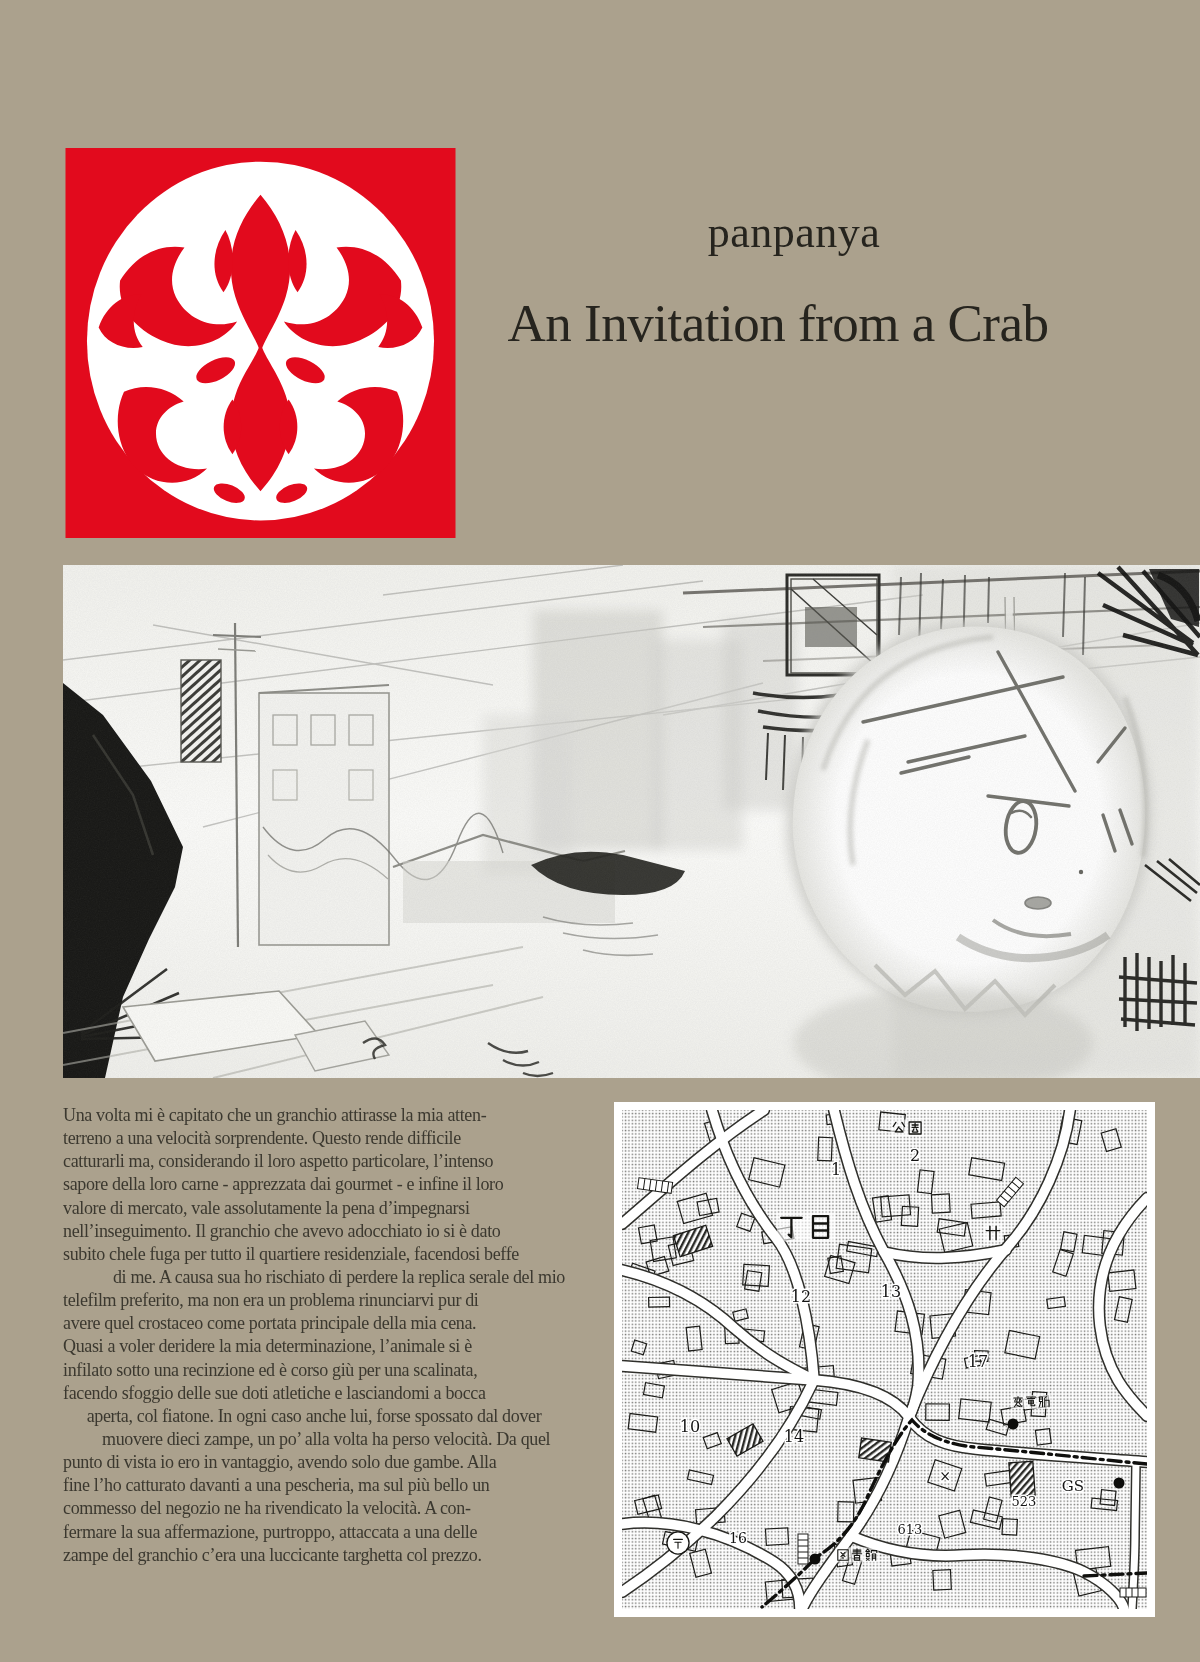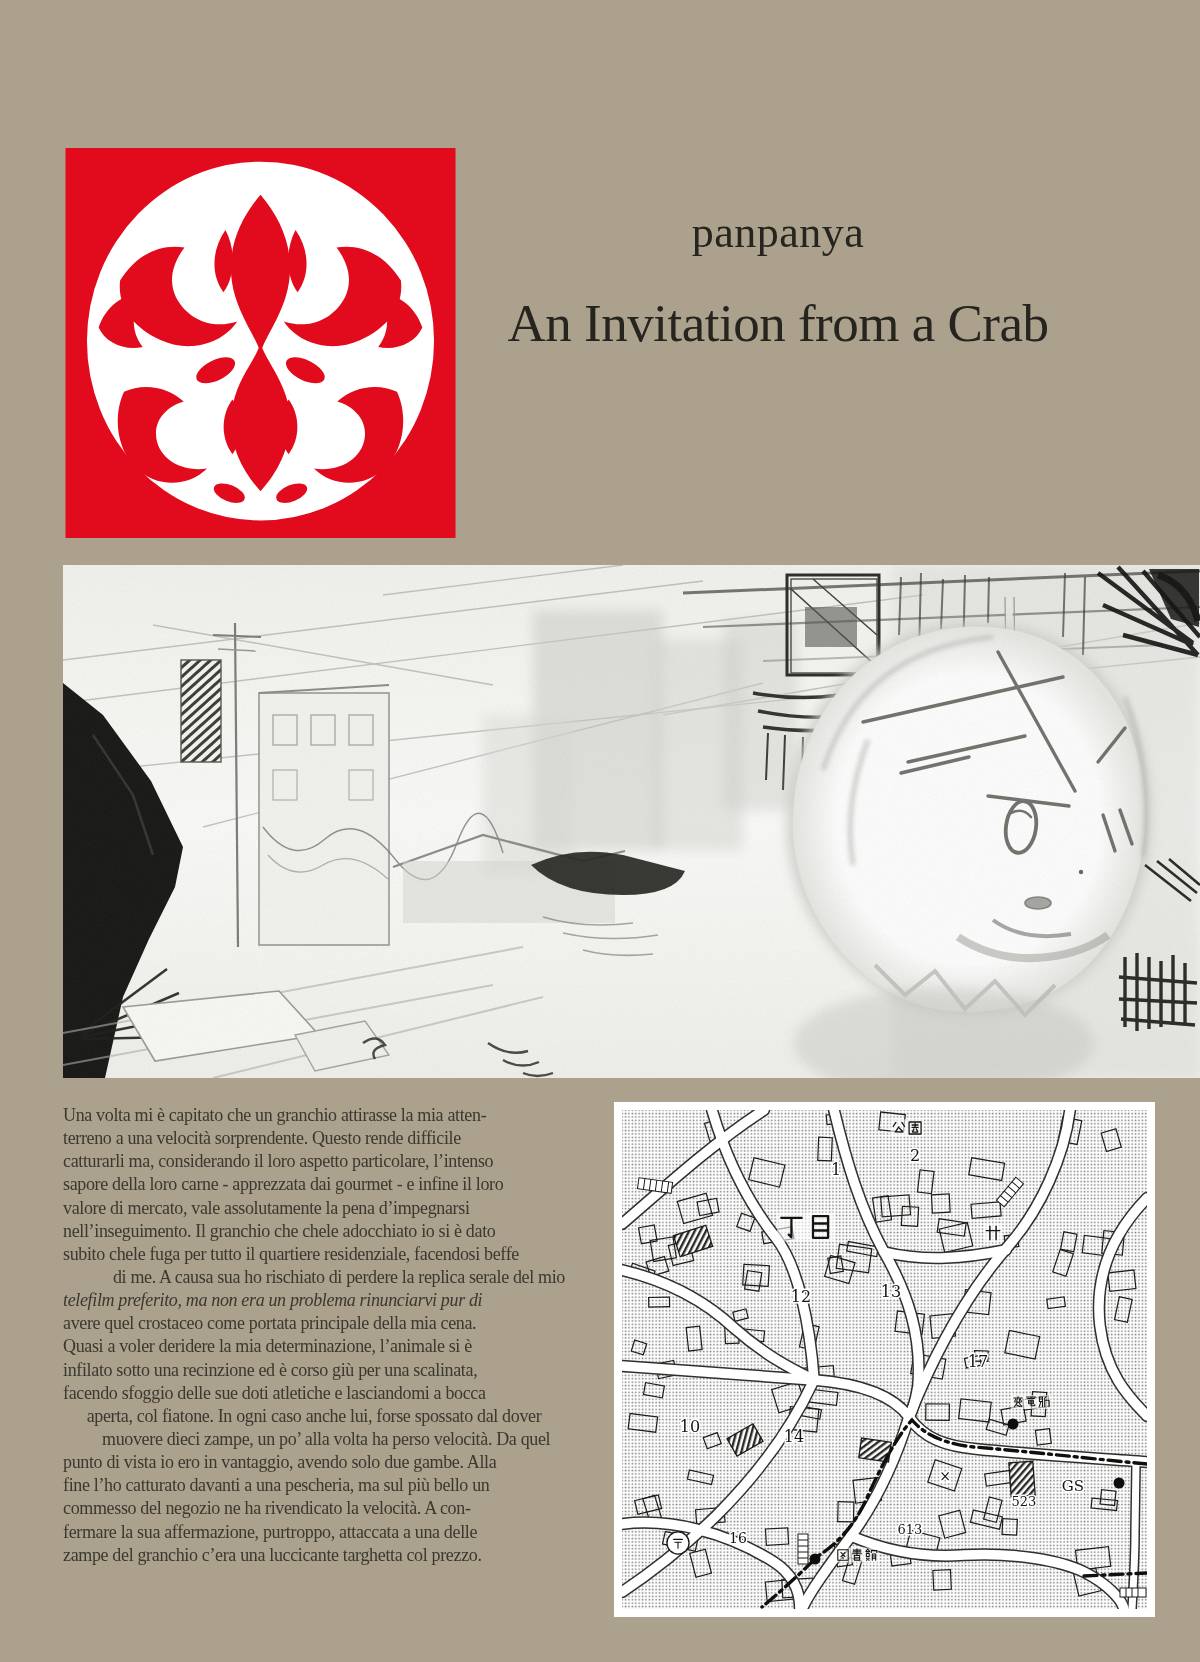--- a/index.html
+++ b/index.html
@@ -5,21 +5,21 @@
   html,body{margin:0;padding:0;}
   body{
     width:1200px;height:1662px;position:relative;overflow:hidden;
     background:var(--page-bg,#aba18d);
     font-family:"Liberation Serif", serif;
   }
   
   .logo-box{position:absolute;left:63px;top:148px;width:395px;height:390px;}
   .logo-box svg{width:100%;height:100%;display:block;}
   .head-text{position:absolute;left:425px;top:0;width:706px;text-align:center;color:var(--ink,#26241e);}
-  .author{position:absolute;left:0;width:100%;top:207px;font-size:44px;letter-spacing:0.5px;}
+  .author{position:absolute;left:16px;width:100%;top:207px;font-size:44px;letter-spacing:0.5px;}
   .book-title{position:absolute;left:0;width:100%;top:293px;font-size:53px;letter-spacing:-0.5px;}
   
   .illu-box{position:absolute;left:63px;top:565px;width:1137px;height:513px;background:#fbfbf9;}
   .illu-box svg{width:100%;height:100%;display:block;}
   
   .synopsis{position:absolute;left:63px;top:1104px;width:502px;color:var(--body-ink,#3b382f);}
   .syn-line{
     font-size:18px;line-height:23.15px;height:23.15px;white-space:nowrap;
     letter-spacing:-0.35px;
   }
@@ -234,24 +234,24 @@
   <rect width="1137" height="513" filter="url(#grain)" opacity="0.5"></rect>
 </svg>
 </div>
 
 <div class="synopsis" id="synopsis">
     <div class="syn-line" style="word-spacing: 0px;">Una volta mi è capitato che un granchio attirasse la mia atten-</div>
     <div class="syn-line" style="word-spacing: 0px;">terreno a una velocità sorprendente. Questo rende difficile</div>
     <div class="syn-line" style="word-spacing: 0px;">catturarli ma, considerando il loro aspetto particolare, l’intenso</div>
     <div class="syn-line" style="word-spacing: 0px;">sapore della loro carne - apprezzata dai gourmet - e infine il loro</div>
     <div class="syn-line" style="word-spacing: 0px;">valore di mercato, vale assolutamente la pena d’impegnarsi</div>
-    <div class="syn-line" style="word-spacing: 0px;">nell’inseguimento. Il granchio che chele adocchiato io si è dato</div>
+    <div class="syn-line" style="word-spacing: 0px;">nell’inseguimento. Il granchio che avevo adocchiato io si è dato</div>
     <div class="syn-line" style="word-spacing: 0px;">subito chele fuga per tutto il quartiere residenziale, facendosi beffe</div>
     <div class="syn-line" style="word-spacing: 0px; text-align: right;">di me. A causa sua ho rischiato di perdere la replica serale del mio</div>
-    <div class="syn-line" style="word-spacing: 0px; font-style: italic;">telefilm preferito, ma non era un problema rinunciarvi pur di</div>
+    <div class="syn-line" style="word-spacing: 0px;">telefilm preferito, ma non era un problema rinunciarvi pur di</div>
     <div class="syn-line" style="word-spacing: 0px;">avere quel crostaceo come portata principale della mia cena.</div>
     <div class="syn-line" style="word-spacing: 0px;">Quasi a voler deridere la mia determinazione, l’animale si è</div>
     <div class="syn-line" style="word-spacing: 0px;">infilato sotto una recinzione ed è corso giù per una scalinata,</div>
     <div class="syn-line" style="word-spacing: 0px;">facendo sfoggio delle sue doti atletiche e lasciandomi a bocca</div>
     <div class="syn-line" style="word-spacing: 0px; text-align: center;">aperta, col fiatone. In ogni caso anche lui, forse spossato dal dover</div>
     <div class="syn-line" style="word-spacing: 0px; margin-left: 39px;">muovere dieci zampe, un po’ alla volta ha perso velocità. Da quel</div>
     <div class="syn-line" style="word-spacing: 0px;">punto di vista io ero in vantaggio, avendo solo due gambe. Alla</div>
     <div class="syn-line" style="word-spacing: 0px;">fine l’ho catturato davanti a una pescheria, ma sul più bello un</div>
     <div class="syn-line" style="word-spacing: 0px;">commesso del negozio ne ha rivendicato la velocità. A con-</div>
     <div class="syn-line" style="word-spacing: 0px;">fermare la sua affermazione, purtroppo, attaccata a una delle</div>

